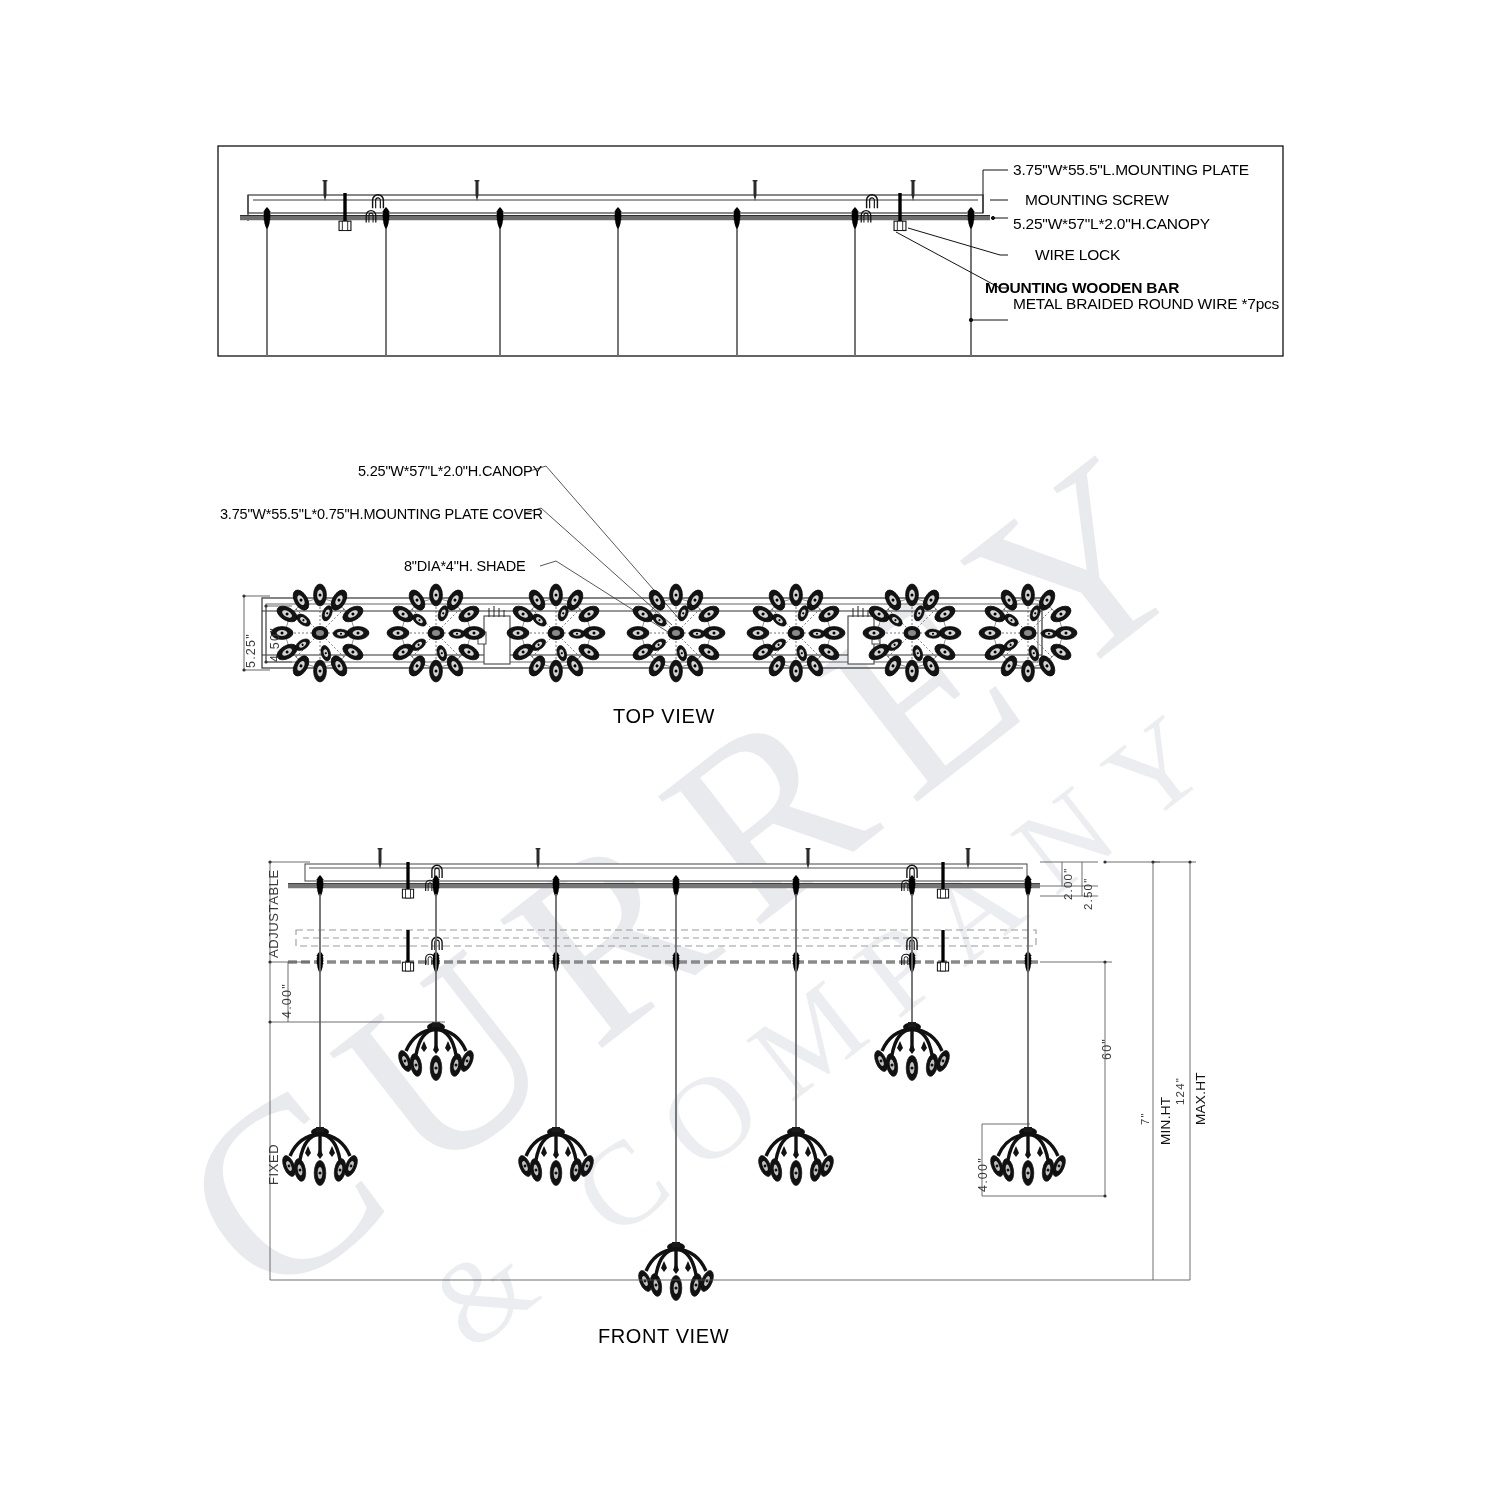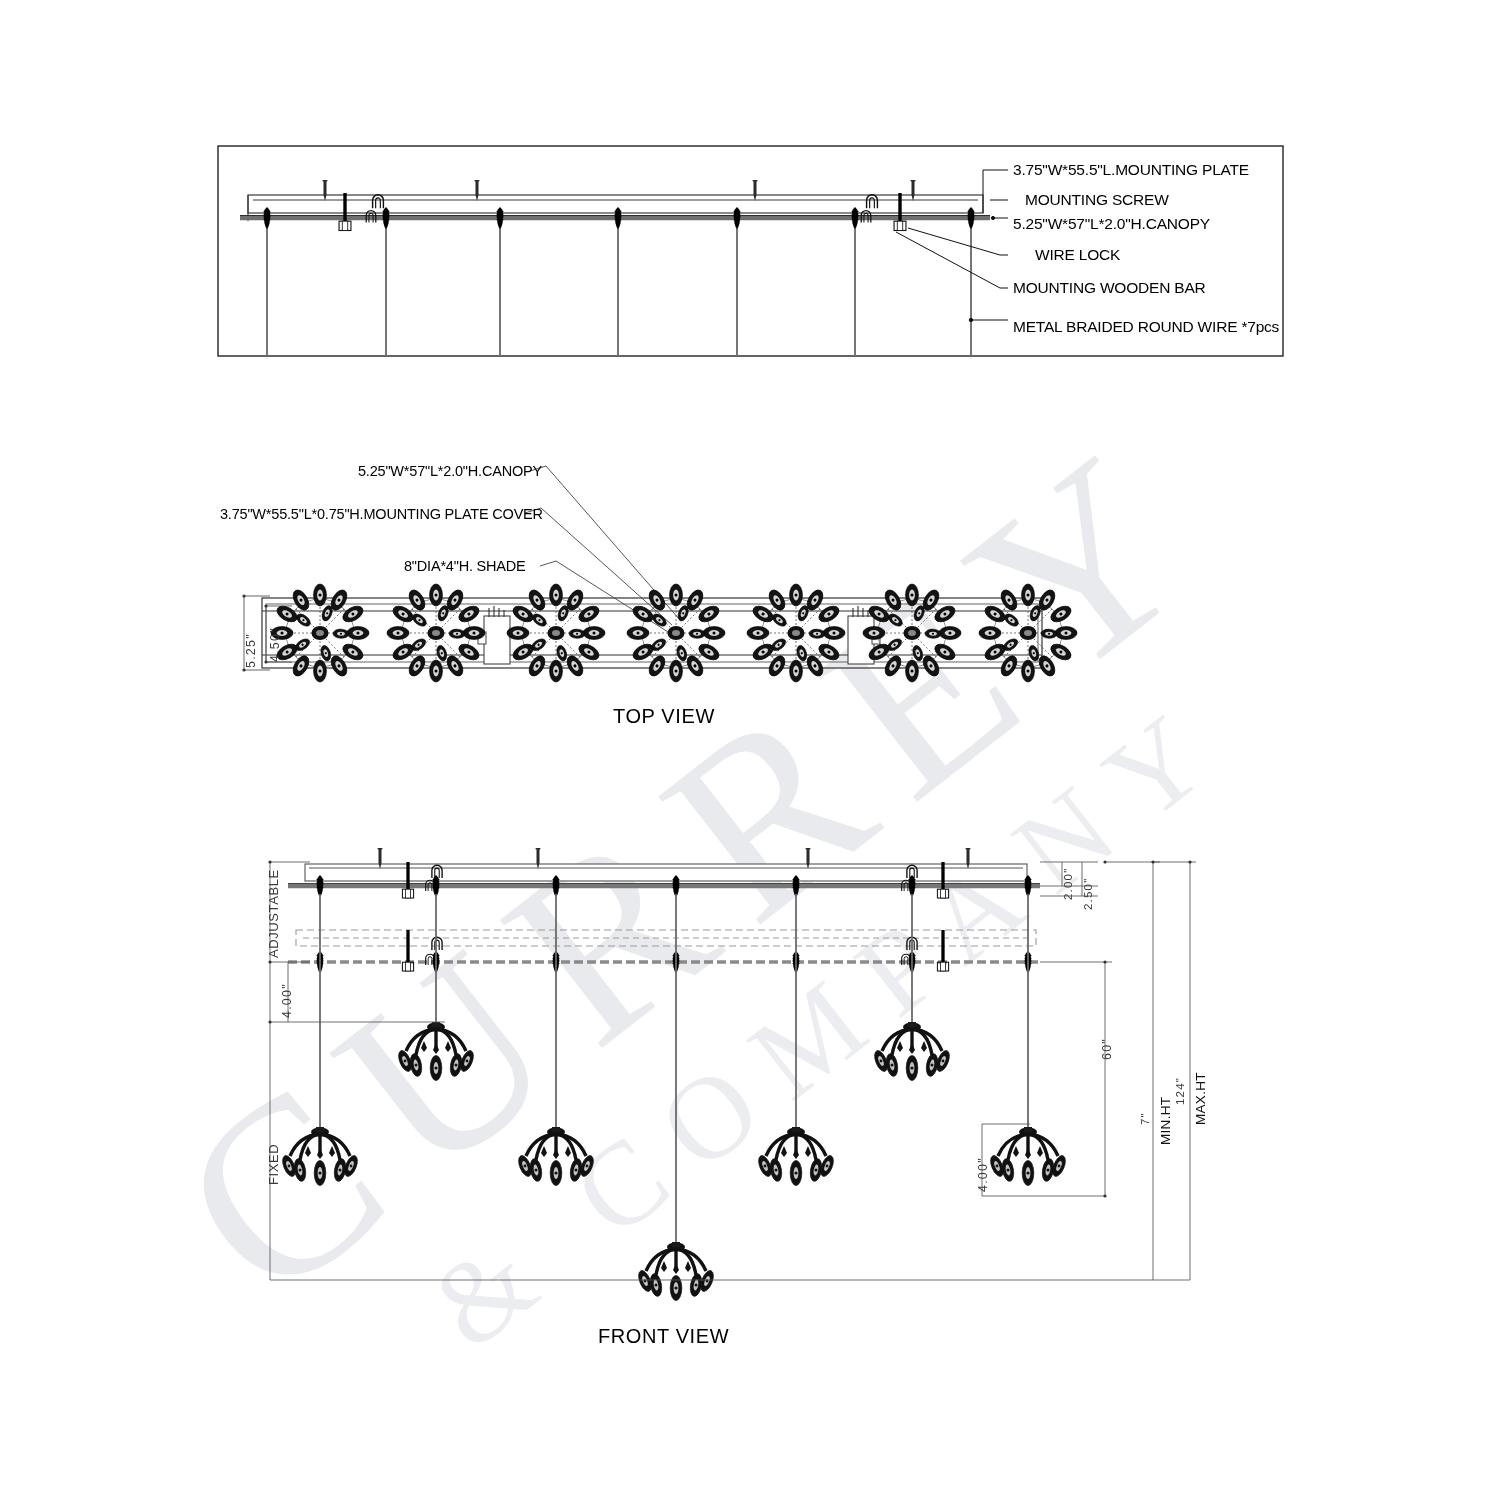--- a/index.html
+++ b/index.html
@@ -541,22 +541,22 @@
       </g>
     <g transform="translate(1028,633)">
         <use href="#rosetteplan"></use>
       </g>
   </svg>
 
   <div class="lbl callout" style="left:1013px; top:161px;">3.75"W*55.5"L.MOUNTING PLATE</div>
   <div class="lbl callout" style="left:1025px; top:191px;">MOUNTING SCREW</div>
   <div class="lbl callout" style="left:1013px; top:215px;">5.25"W*57"L*2.0"H.CANOPY</div>
   <div class="lbl callout" style="left:1013px; top:246px;margin-left:22px;">WIRE LOCK</div>
-  <div class="lbl callout" style="left:1013px; top:279px;">MOUNTING  WOODEN BAR</div>
-  <div class="lbl callout" style="left:1013px; top:318px;text-align:center;">METAL BRAIDED ROUND WIRE *7pcs</div>
+  <div class="lbl callout" style="left:985px; top:279px;font-weight:bold;">MOUNTING  WOODEN BAR</div>
+  <div class="lbl callout" style="left:1013px; top:295px;text-align:center;">METAL BRAIDED ROUND WIRE *7pcs</div>
 
   <div class="lbl tv-label" style="left:358px; top:463px;">5.25"W*57"L*2.0"H.CANOPY</div>
   <div class="lbl tv-label" style="left:220px; top:506px;">3.75"W*55.5"L*0.75"H.MOUNTING PLATE COVER</div>
   <div class="lbl tv-label" style="left:404px; top:558px;">8"DIA*4"H. SHADE</div>
 
   <div class="lbl dim dim-v" style="left:244px; top:668px; transform:rotate(-90deg);">5.25"</div>
   <div class="lbl dim dim-v" style="left:268px; top:662px; transform:rotate(-90deg);">4.50"</div>
 
   <div class="lbl viewtitle" style="left:613px; top:705px;">TOP VIEW</div>
   <div class="lbl viewtitle" style="left:598px; top:1325px;">FRONT VIEW</div>

